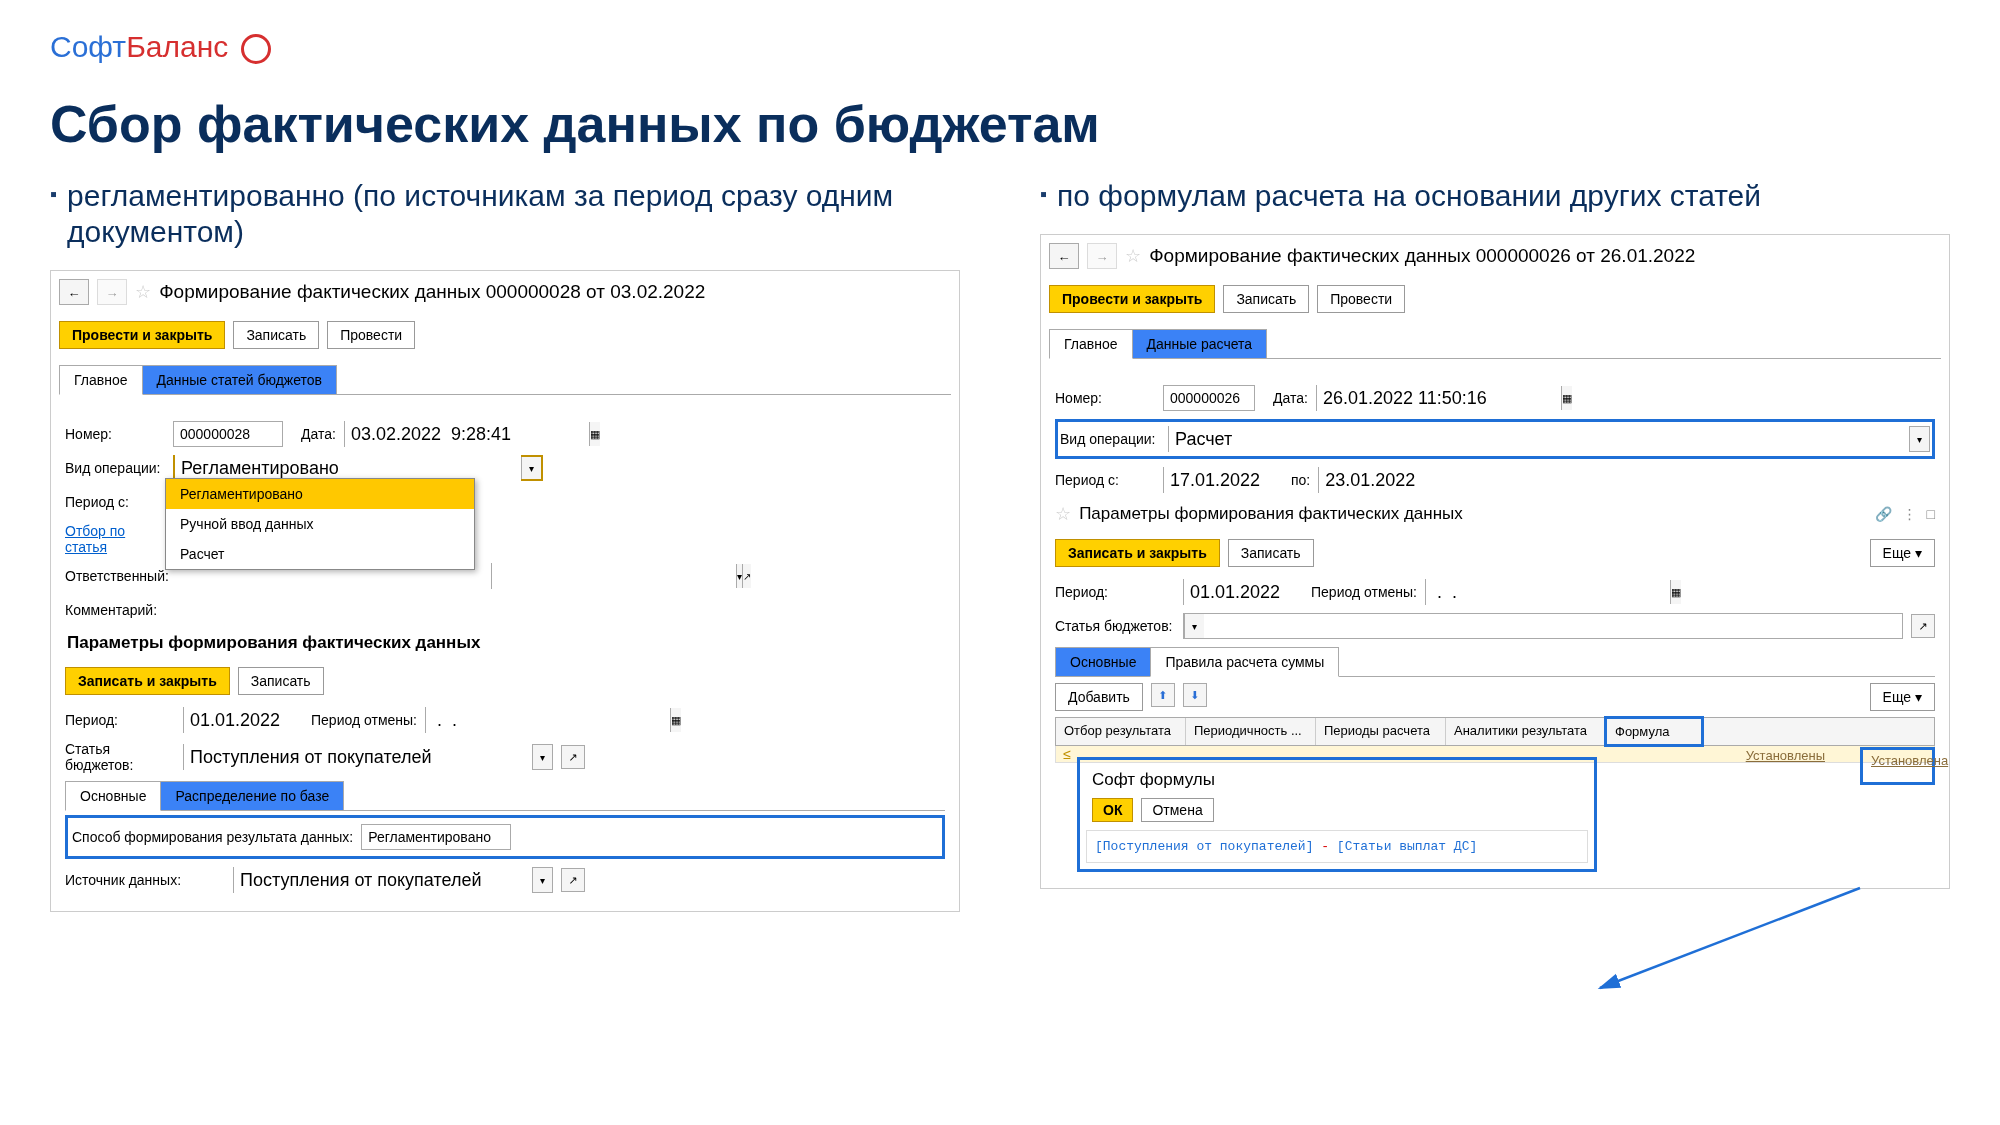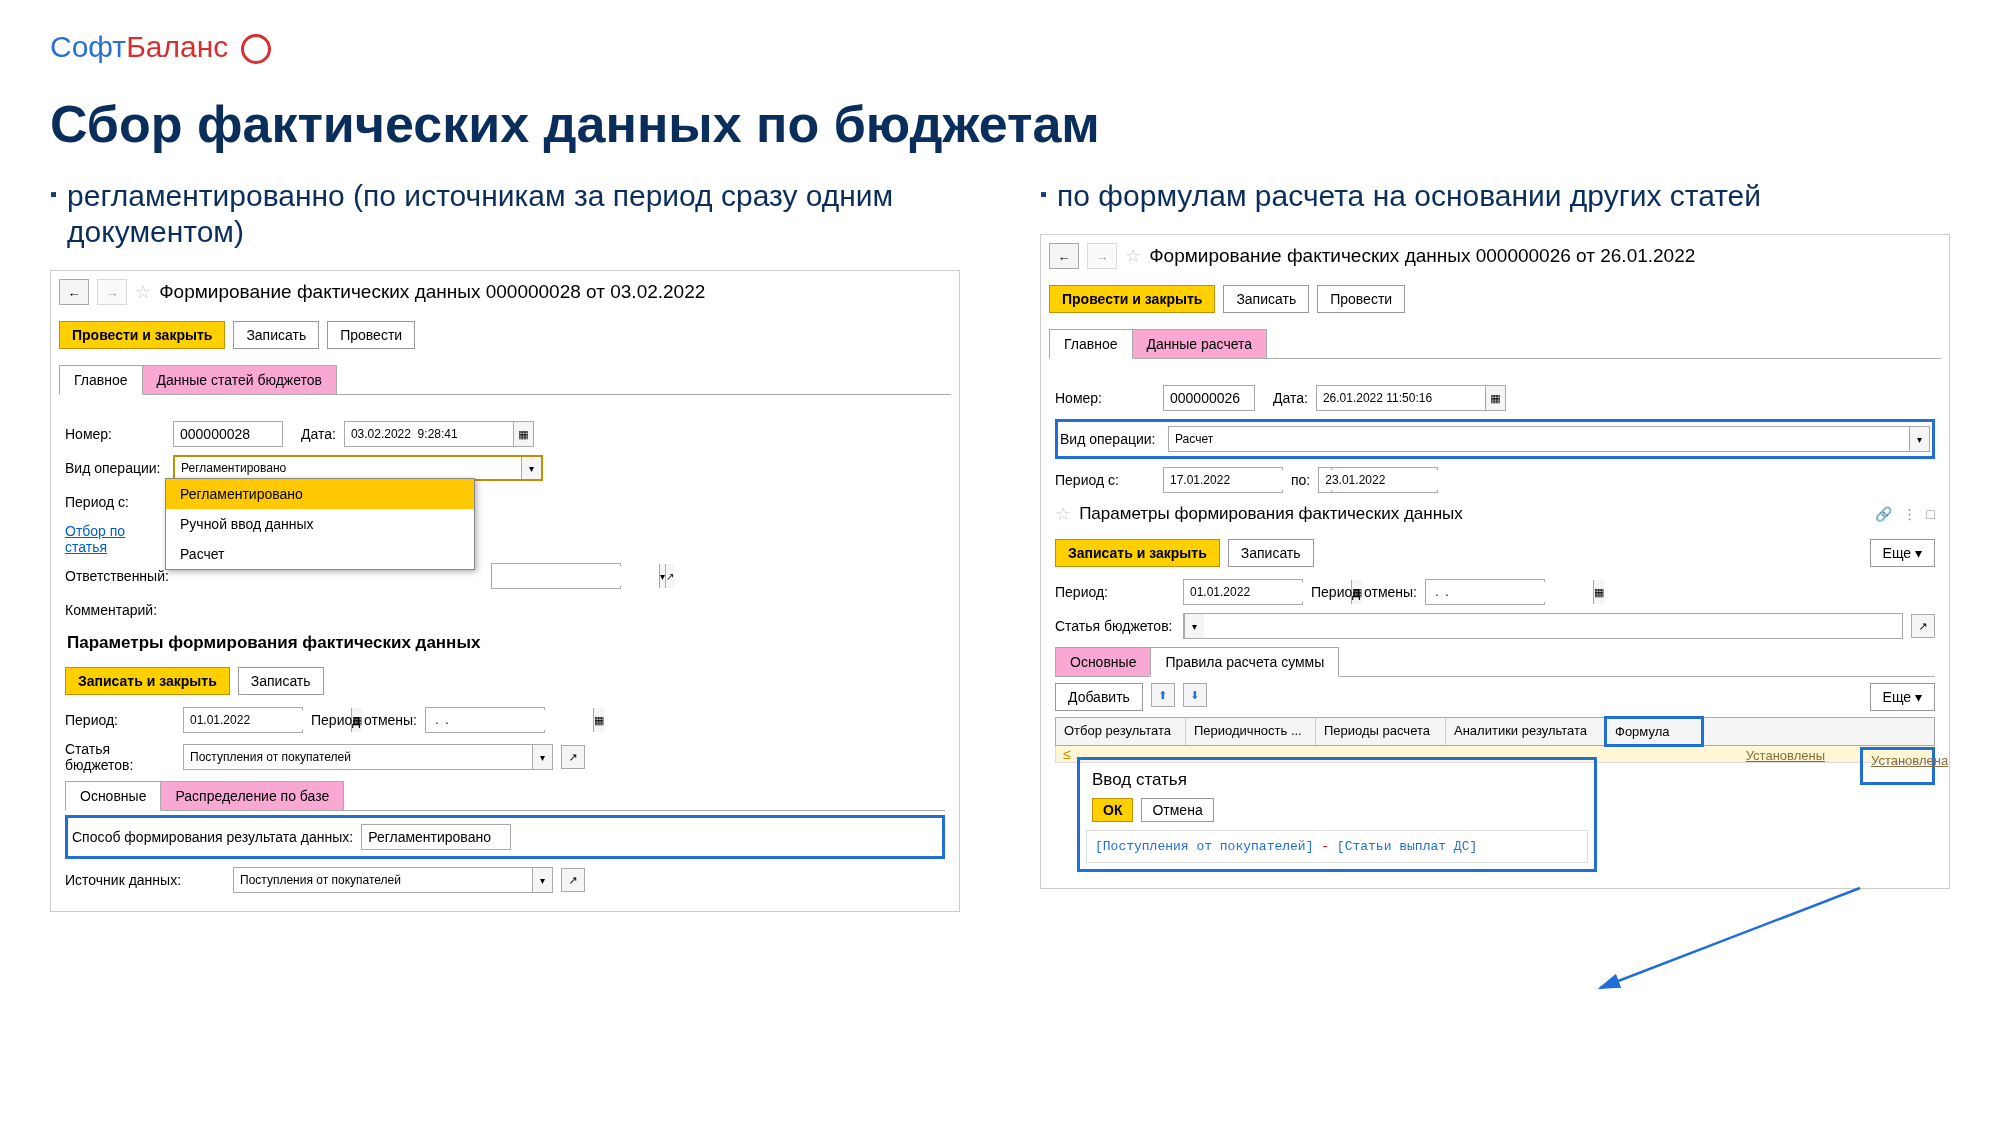--- a/index.html
+++ b/index.html
@@ -20,29 +20,29 @@
   .titlebar { display: flex; align-items: center; gap: 8px; padding: 8px; }
   .nav-btn { width: 30px; height: 26px; border: 1px solid #aaa; background: #f5f5f5; display: flex; align-items: center; justify-content: center; font-size: 13px; cursor: pointer; }
   .star { color: #ccc; font-size: 18px; }
   .win-title { font-size: 19px; color: #000; }
   .toolbar { display: flex; gap: 8px; padding: 8px; }
   .btn { border: 1px solid #999; background: #fff; padding: 5px 12px; cursor: pointer; font-size: 14px; }
   .btn.yellow { background: #ffd000; border-color: #c09000; font-weight: bold; }
   .tabs { display: flex; border-bottom: 1px solid #aaa; margin: 8px 8px; }
   .tab { padding: 6px 14px; border: 1px solid #aaa; border-bottom: none; background: #fff; cursor: pointer; margin-right: -1px; font-size: 14px; }
   .tab.active { background: #fff; border-bottom: 1px solid #fff; margin-bottom: -1px; }
-  .tab.inactive { background: #f9a8d4; }
+  .tab.inactive { background: #3b82f6; }
   .form-body { padding: 10px 14px; }
   .row { display: flex; align-items: center; gap: 8px; margin: 8px 0; min-height: 26px; }
   .lbl { font-size: 14px; color: #000; }
   .lbl.link { color: #005fce; text-decoration: underline; cursor: pointer; }
   .inp { border: 1px solid #aaa; padding: 3px 6px; font-size: 14px; background: #fff; height: 26px; }
   .sel-wrap { display: flex; align-items: center; border: 1px solid #aaa; height: 26px; }
   .sel-wrap.highlighted { border: 2px solid #c09000; }
-  .sel-inp { border: none; padding: 3px 6px; font-size: 12px; flex: 1; }
+  .sel-inp { border: none; padding: 3px 6px; font-size: 18px; flex: 1; }
   .sel-btn { width: 20px; height: 100%; border-left: 1px solid #aaa; background: #f5f5f5; display: flex; align-items: center; justify-content: center; cursor: pointer; font-size: 10px; }
   .dropdown { position: absolute; background: #fff; border: 1px solid #888; box-shadow: 2px 2px 6px rgba(0,0,0,0.3); z-index: 10; }
   .dd-item { padding: 7px 14px; cursor: pointer; font-size: 14px; }
   .dd-item.sel { background: #ffc800; }
   .sub-panel { margin-top: 10px; }
   .sub-title { font-size: 17px; font-weight: bold; margin: 8px 0 10px 2px; }
   .hl-blue { border: 3px solid #1f6fd6; padding: 4px; margin: 4px 0; }
   .small-btn { width: 24px; height: 24px; border: 1px solid #aaa; background: #f5f5f5; display: inline-flex; align-items: center; justify-content: center; cursor: pointer; font-size: 11px; }
   .table-hdr { display: flex; border: 1px solid #aaa; background: #f5f5f5; }
   .th { padding: 5px 8px; border-right: 1px solid #ccc; font-size: 13px; }
@@ -289,21 +289,21 @@
             <div class="th" style="width:100px;border:3px solid #1f6fd6;margin:-2px">Формула</div>
           </div>
           <div style="display:flex;background:#fff6d6;border:1px solid #ddd;border-top:none">
             <div style="width:22px;text-align:center;color:#c09000">≤</div>
             <div style="flex:1"></div>
           </div>
           <div style="position:absolute;right:110px;top:30px"><span class="link-text">Установлены</span></div>
           <div style="position:absolute;right:0;top:30px;border:3px solid #1f6fd6;padding:2px 6px 14px 8px;width:75px"><span class="link-text">Установлена</span></div>
 
           <div class="formula-box" style="margin-top:0;position:relative;top:-6px;width:520px;margin-left:22px">
-            <div class="formula-title">Ввод статья</div>
+            <div class="formula-title">Софт формулы</div>
             <div class="formula-btns">
               <button class="btn yellow" style="padding:3px 10px">ОК</button>
               <button class="btn" style="padding:3px 10px">Отмена</button>
             </div>
             <div class="formula-text">
               <span class="a">[Поступления от покупателей]</span><span class="b"> - </span><span class="a">[Статьи выплат ДС]</span>
             </div>
           </div>
         </div>
       </div>

